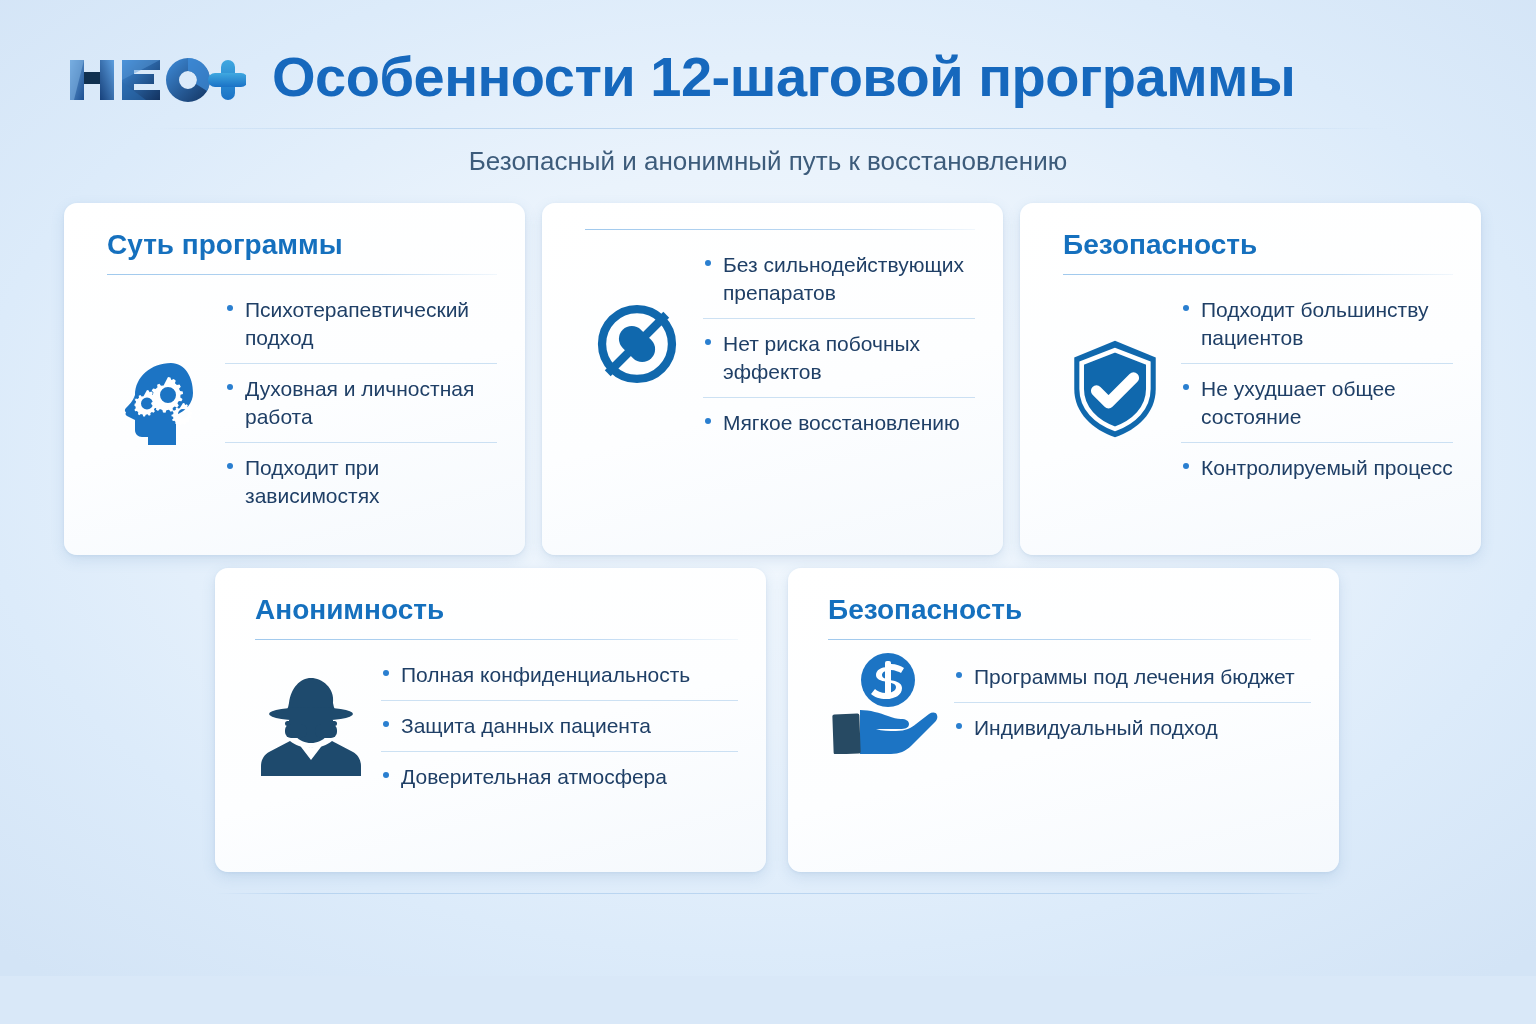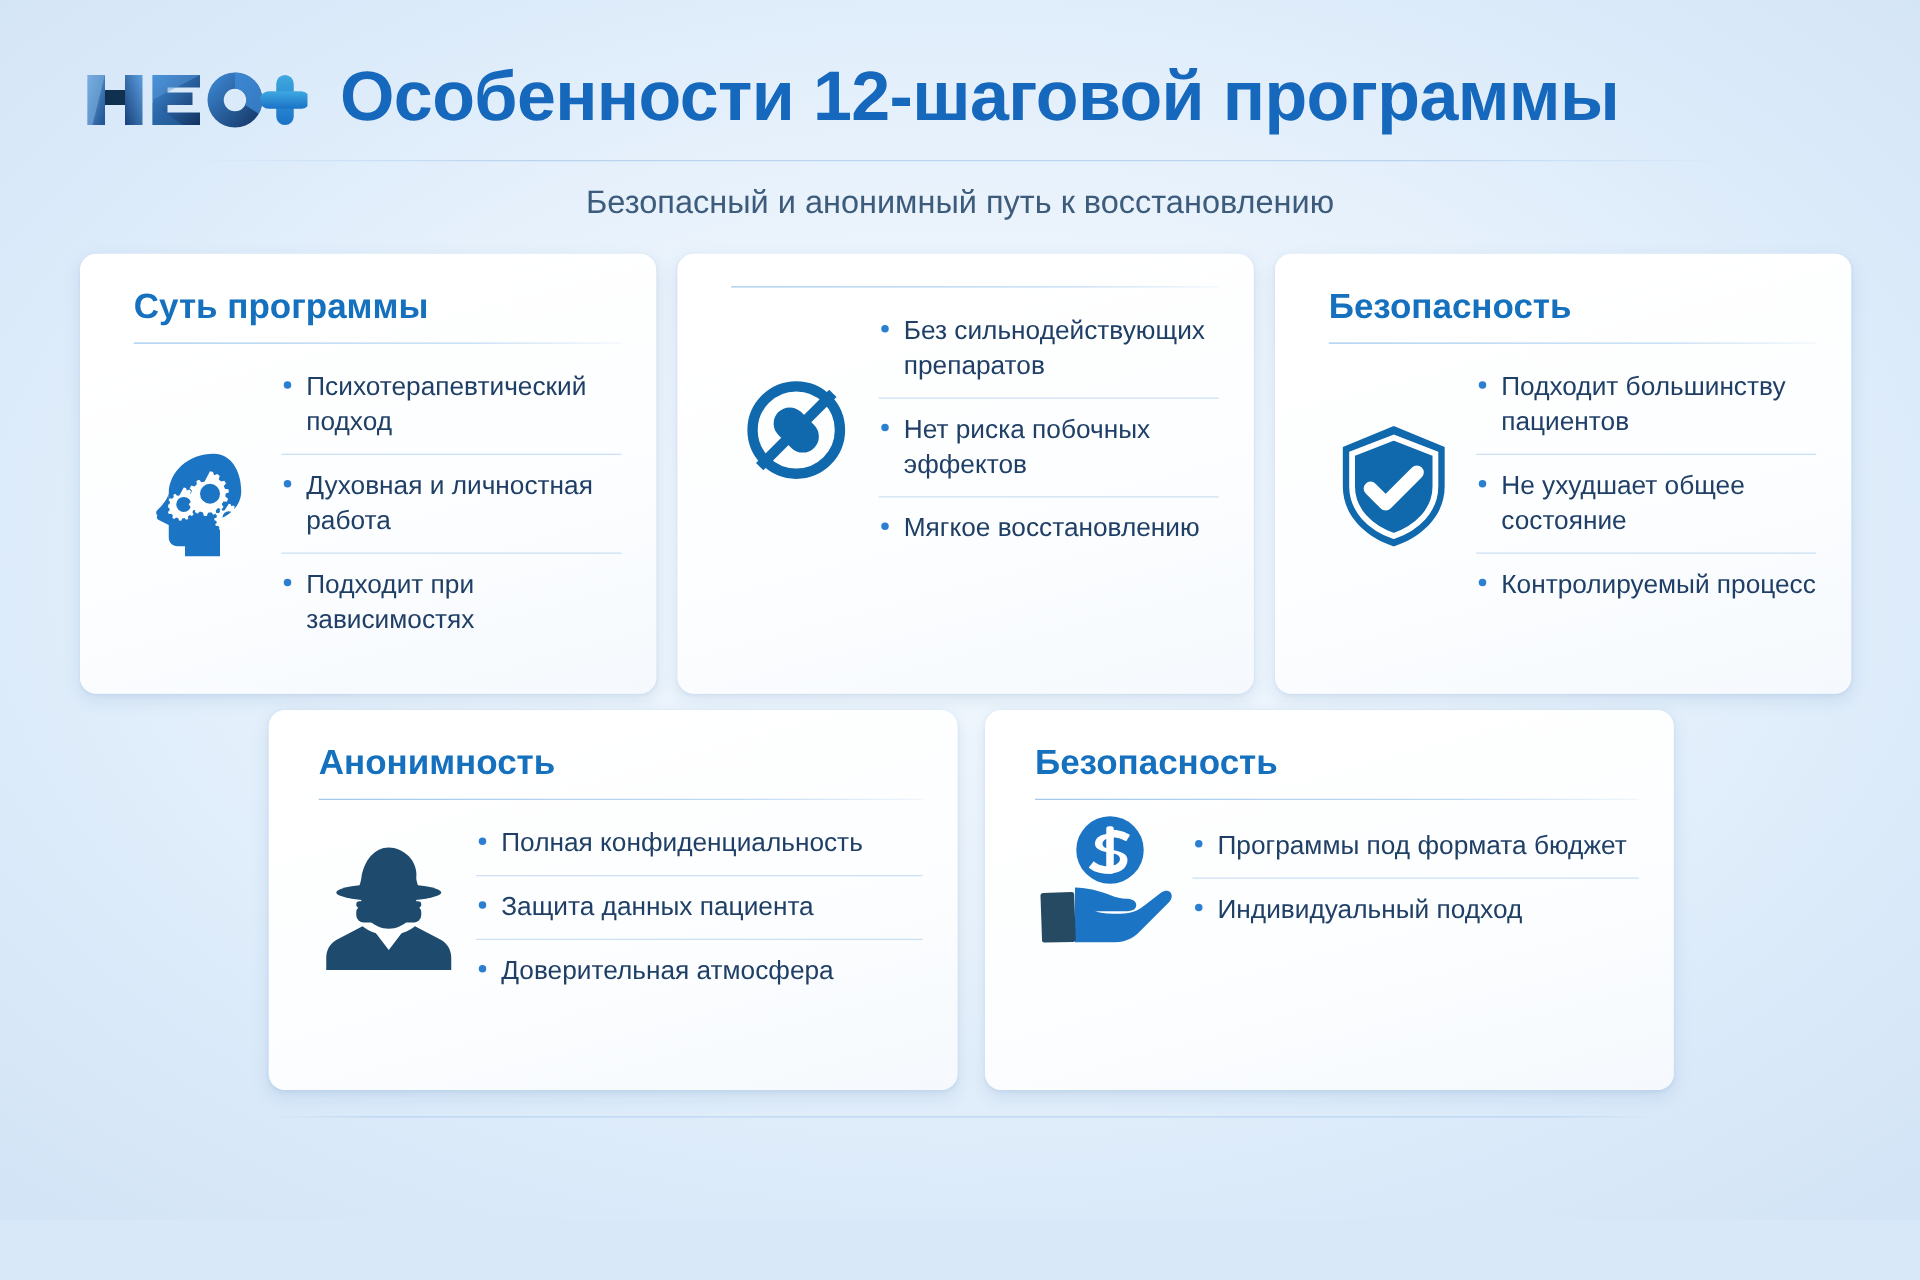--- a/index.html
+++ b/index.html
@@ -307,21 +307,21 @@
             <circle cx="58" cy="30" r="27" fill="#1c74c4"></circle>
             <g fill="#ffffff">
               <rect x="55" y="11" width="6" height="38" rx="2"></rect>
               <path d="M58 17c-7 0-12 3-12 8 0 9 20 5 20 12 0 4-5 6-10 6-5 0-9-2-11-4l-4 5c3 3 9 5 15 5 9 0 16-4 16-11 0-10-20-6-20-13 0-3 4-5 9-5 4 0 8 2 10 3l3-5c-3-2-8-4-13-4z"></path>
             </g>
             <path d="M30 60c10 0 20 3 28 6 5 2 9 3 13 3 5 0 8 2 8 5 0 4-4 5-9 5H46c6 2 13 2 20 2 10 0 15-3 20-7l13-10c3-2 7-2 8 1 1 3 0 5-3 8L81 96c-5 5-12 8-20 8H30z" fill="#1c74c4"></path>
             <rect x="3" y="64" width="27" height="40" rx="2" transform="rotate(-2 16 84)" fill="#274a63"></rect>
           </svg>
         </div>
         <ul class="bullets">
-          <li class="bullet">Программы под формата бюджет</li>
+          <li class="bullet">Программы под лечения бюджет</li>
           <li class="bullet">Индивидуальный подход</li>
         </ul>
       </div>
     </div>
 
   </div>
 
   <div class="footer-rule"></div>
 
 </div>

